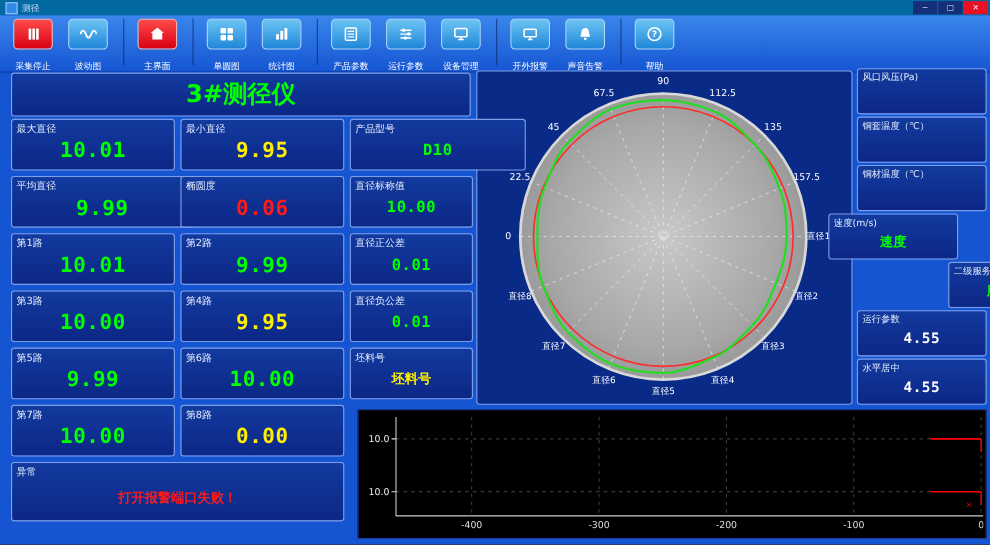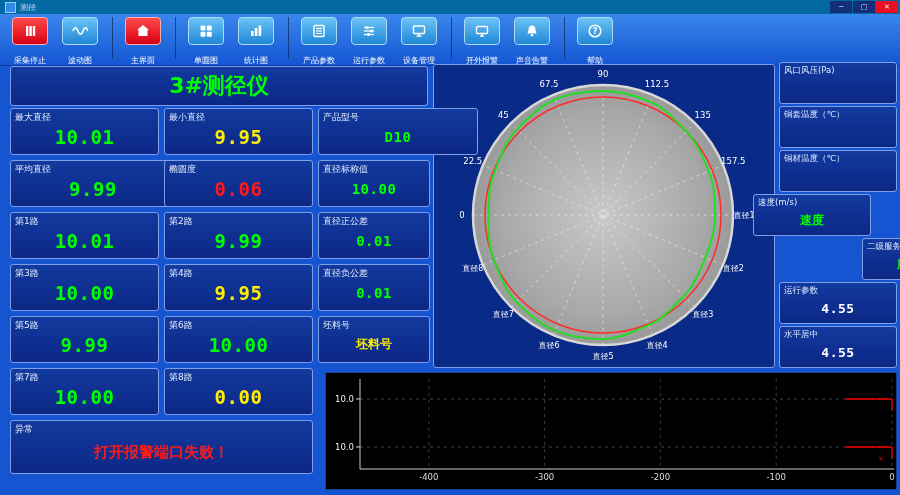--- a/index.html
+++ b/index.html
@@ -24,21 +24,21 @@
   .tb-sep{width:1px;height:42px;background:rgba(5,20,70,.55);margin:0 8px 0 4px;}
   
   .layer{position:absolute;left:0;top:0;width:900px;height:495px;}
   .metric{position:absolute;background:linear-gradient(#123a9e,#0c2786);border:1px solid #7e9fe8;border-radius:3px;}
   .m-label{position:absolute;top:2px;left:4px;font-size:9px;color:#e4edff;white-space:nowrap;}
   .m-value{position:absolute;left:2px;right:2px;top:10px;bottom:0;display:flex;align-items:center;
            justify-content:center;font-weight:bold;}
   .v-num{font-family:"DejaVu Sans Mono","Liberation Mono",monospace;font-size:19px;letter-spacing:.5px;}
   .v-num-sm{font-size:14px;}
   .v-text{font-size:12px;}
-  .v-alarm{font-size:15px;}
+  .v-alarm{font-size:12px;}
   .rv{font-size:12px;font-weight:bold;}
   .rv.v-num{font-size:13px;}
   .c-green{color:#00ff00;}.c-yellow{color:#ffee00;}.c-red{color:#ff1a1a;}.c-white{color:#ffffff;}
   .gauge-title{position:absolute;left:10px;top:66px;width:416px;height:38px;
                background:linear-gradient(#123a9e,#0c2786);border:1px solid #7e9fe8;border-radius:3px;
                display:flex;align-items:center;justify-content:center;font-size:22px;font-weight:bold;color:#00ff00;}
   .polar-panel{position:absolute;left:433px;top:64px;width:340px;height:302px;background:#0a2a88;
                border:1px solid #7e9fe8;border-radius:3px;}
   .trend-panel{position:absolute;left:325px;top:372px;width:570px;height:116px;background:#000;
                border:1px solid #1f3c96;}

